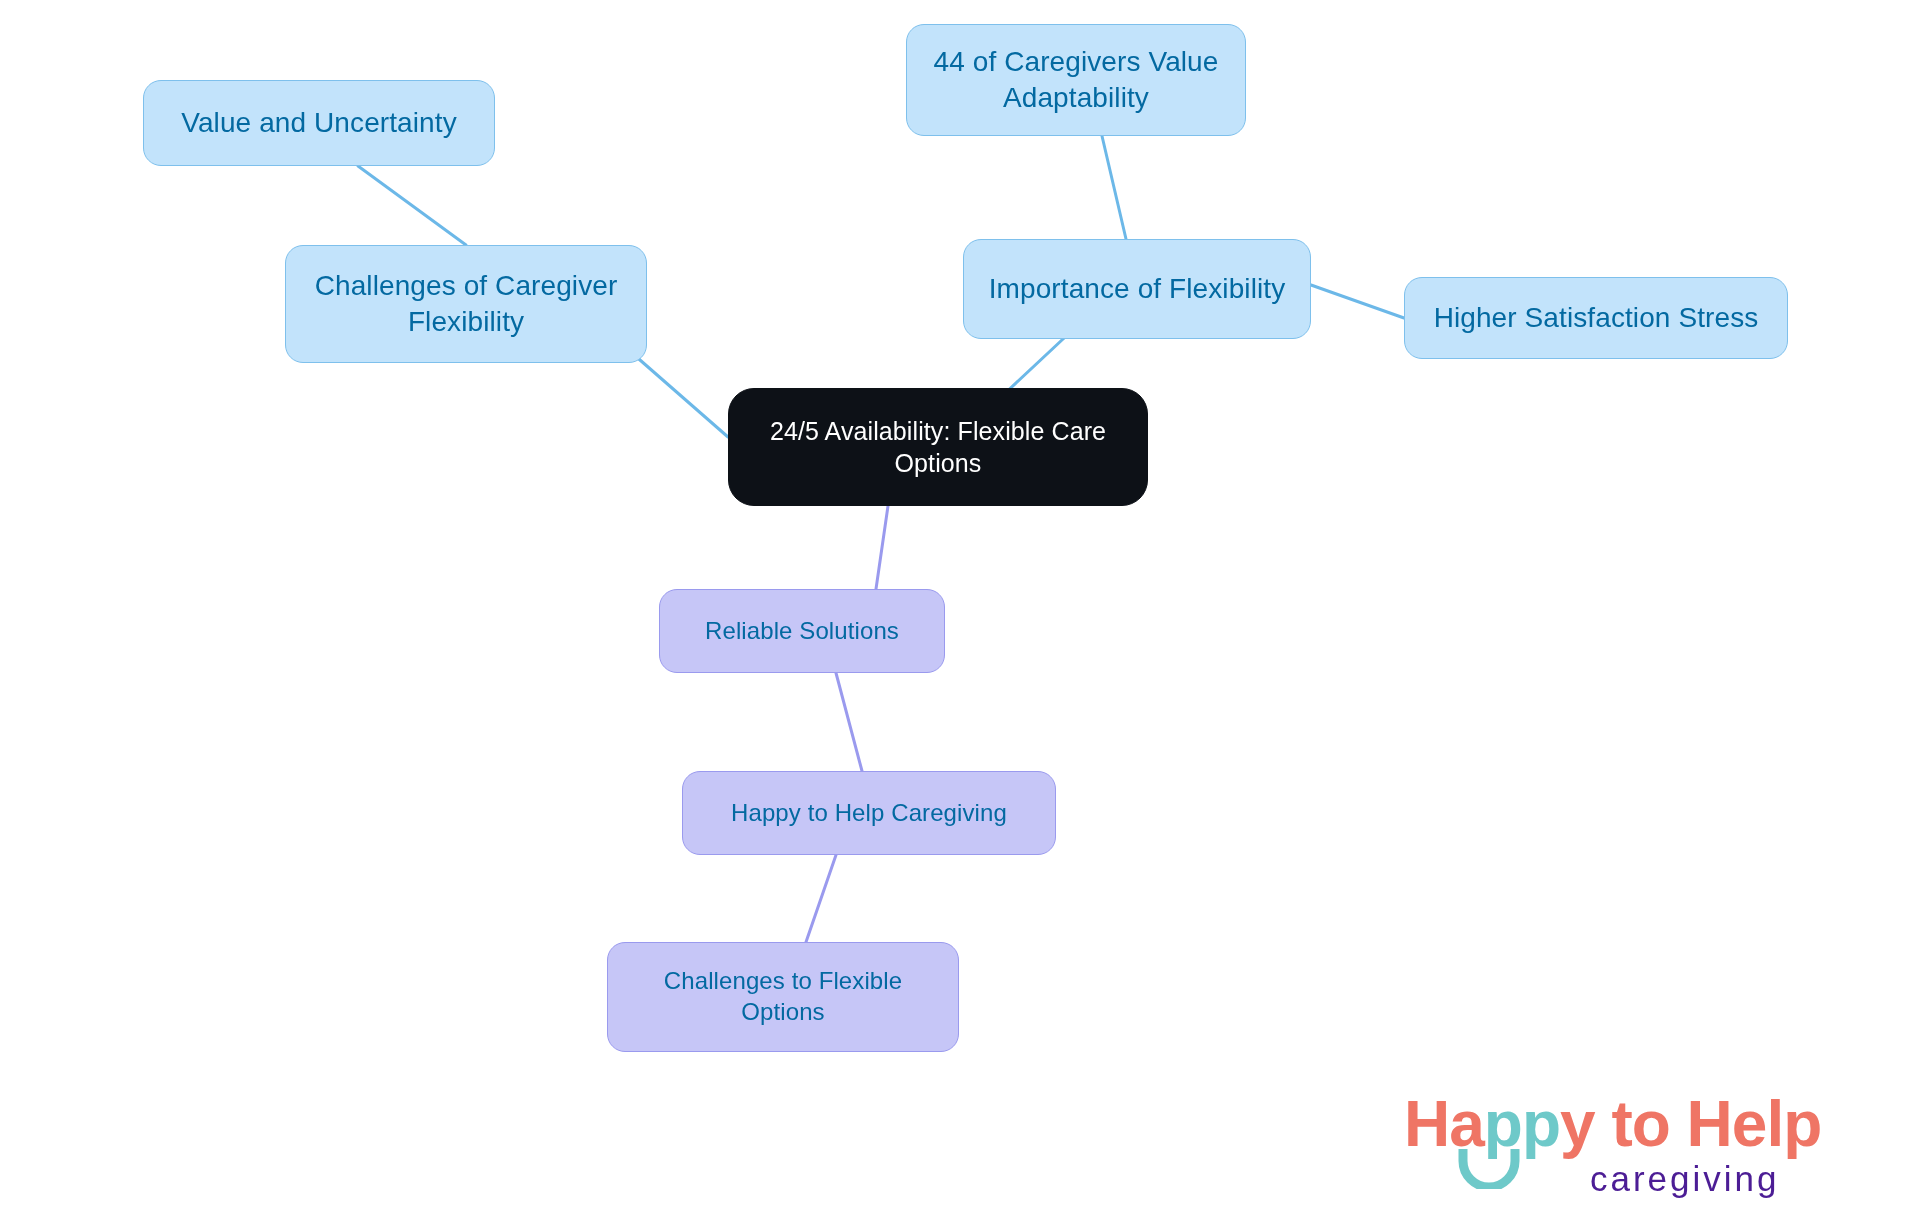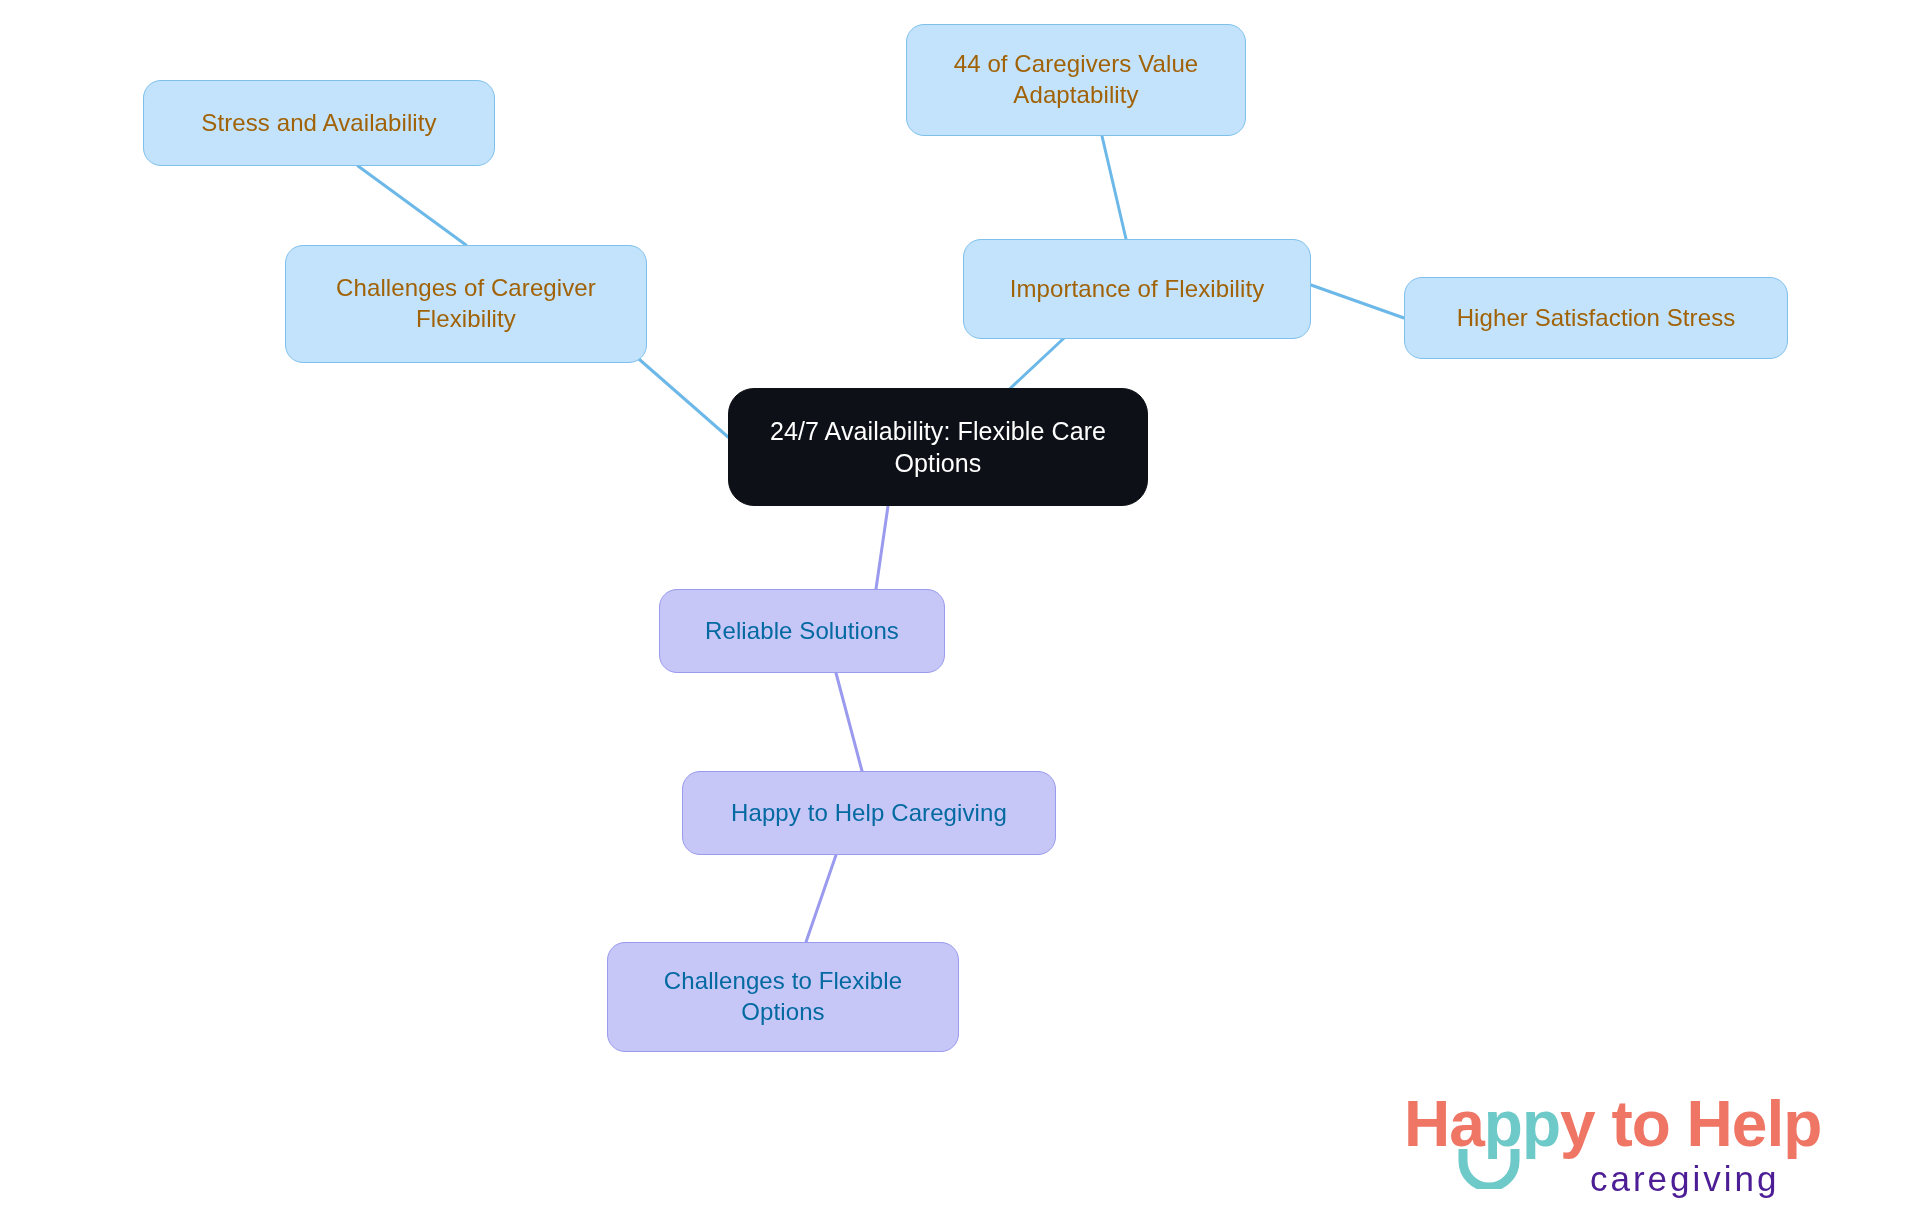--- a/index.html
+++ b/index.html
@@ -44,22 +44,22 @@
   .node-root {
     background: #0d1117;
     border-color: #0d1117;
     color: #ffffff;
     font-size: 25px;
     border-radius: 26px;
   }
   .node-blue {
     background: #c2e3fb;
     border-color: #7ec0ec;
-    color: #a16207;
-    font-size: 24px;
+    color: #0369a1;
+    font-size: 28px;
   }
   .node-purple {
     background: #c6c6f7;
     border-color: #9a9aee;
     color: #0369a1;
     font-size: 24px;
   }
   #logo {
     position: absolute;
     left: 1404px;
@@ -108,25 +108,25 @@
       <path d="M 358 166 L 466 245" stroke="#6cb8e8" stroke-width="3" fill="none" stroke-linecap="round"></path>
       <path d="M 1000 398 L 1078 325" stroke="#6cb8e8" stroke-width="3" fill="none" stroke-linecap="round"></path>
       <path d="M 1102 136 L 1126 239" stroke="#6cb8e8" stroke-width="3" fill="none" stroke-linecap="round"></path>
       <path d="M 1311 285 L 1404 318" stroke="#6cb8e8" stroke-width="3" fill="none" stroke-linecap="round"></path>
       <path d="M 888 506 L 876 589" stroke="#9a9aee" stroke-width="3" fill="none" stroke-linecap="round"></path>
       <path d="M 836 673 L 862 771" stroke="#9a9aee" stroke-width="3" fill="none" stroke-linecap="round"></path>
       <path d="M 836 855 L 806 942" stroke="#9a9aee" stroke-width="3" fill="none" stroke-linecap="round"></path>
     </svg>
 
   <div id="nodes-layer">
-      <div class="node node-root" style="left: 728px; top: 388px; width: 420px; height: 118px;"><span>24/7 Availability: Flexible Care
+      <div class="node node-root" style="left: 728px; top: 388px; width: 420px; height: 118px;"><span>24/5 Availability: Flexible Care
 Options</span></div>
       <div class="node node-blue" style="left: 285px; top: 245px; width: 362px; height: 118px;"><span>Challenges of Caregiver
 Flexibility</span></div>
-      <div class="node node-blue" style="left: 143px; top: 80px; width: 352px; height: 86px;"><span>Stress and Availability</span></div>
+      <div class="node node-blue" style="left: 143px; top: 80px; width: 352px; height: 86px;"><span>Value and Uncertainty</span></div>
       <div class="node node-blue" style="left: 963px; top: 239px; width: 348px; height: 100px;"><span>Importance of Flexibility</span></div>
       <div class="node node-blue" style="left: 906px; top: 24px; width: 340px; height: 112px;"><span>44 of Caregivers Value
 Adaptability</span></div>
       <div class="node node-blue" style="left: 1404px; top: 277px; width: 384px; height: 82px;"><span>Higher Satisfaction Stress</span></div>
       <div class="node node-purple" style="left: 659px; top: 589px; width: 286px; height: 84px;"><span>Reliable Solutions</span></div>
       <div class="node node-purple" style="left: 682px; top: 771px; width: 374px; height: 84px;"><span>Happy to Help Caregiving</span></div>
       <div class="node node-purple" style="left: 607px; top: 942px; width: 352px; height: 110px;"><span>Challenges to Flexible
 Options</span></div>
     </div>
 

